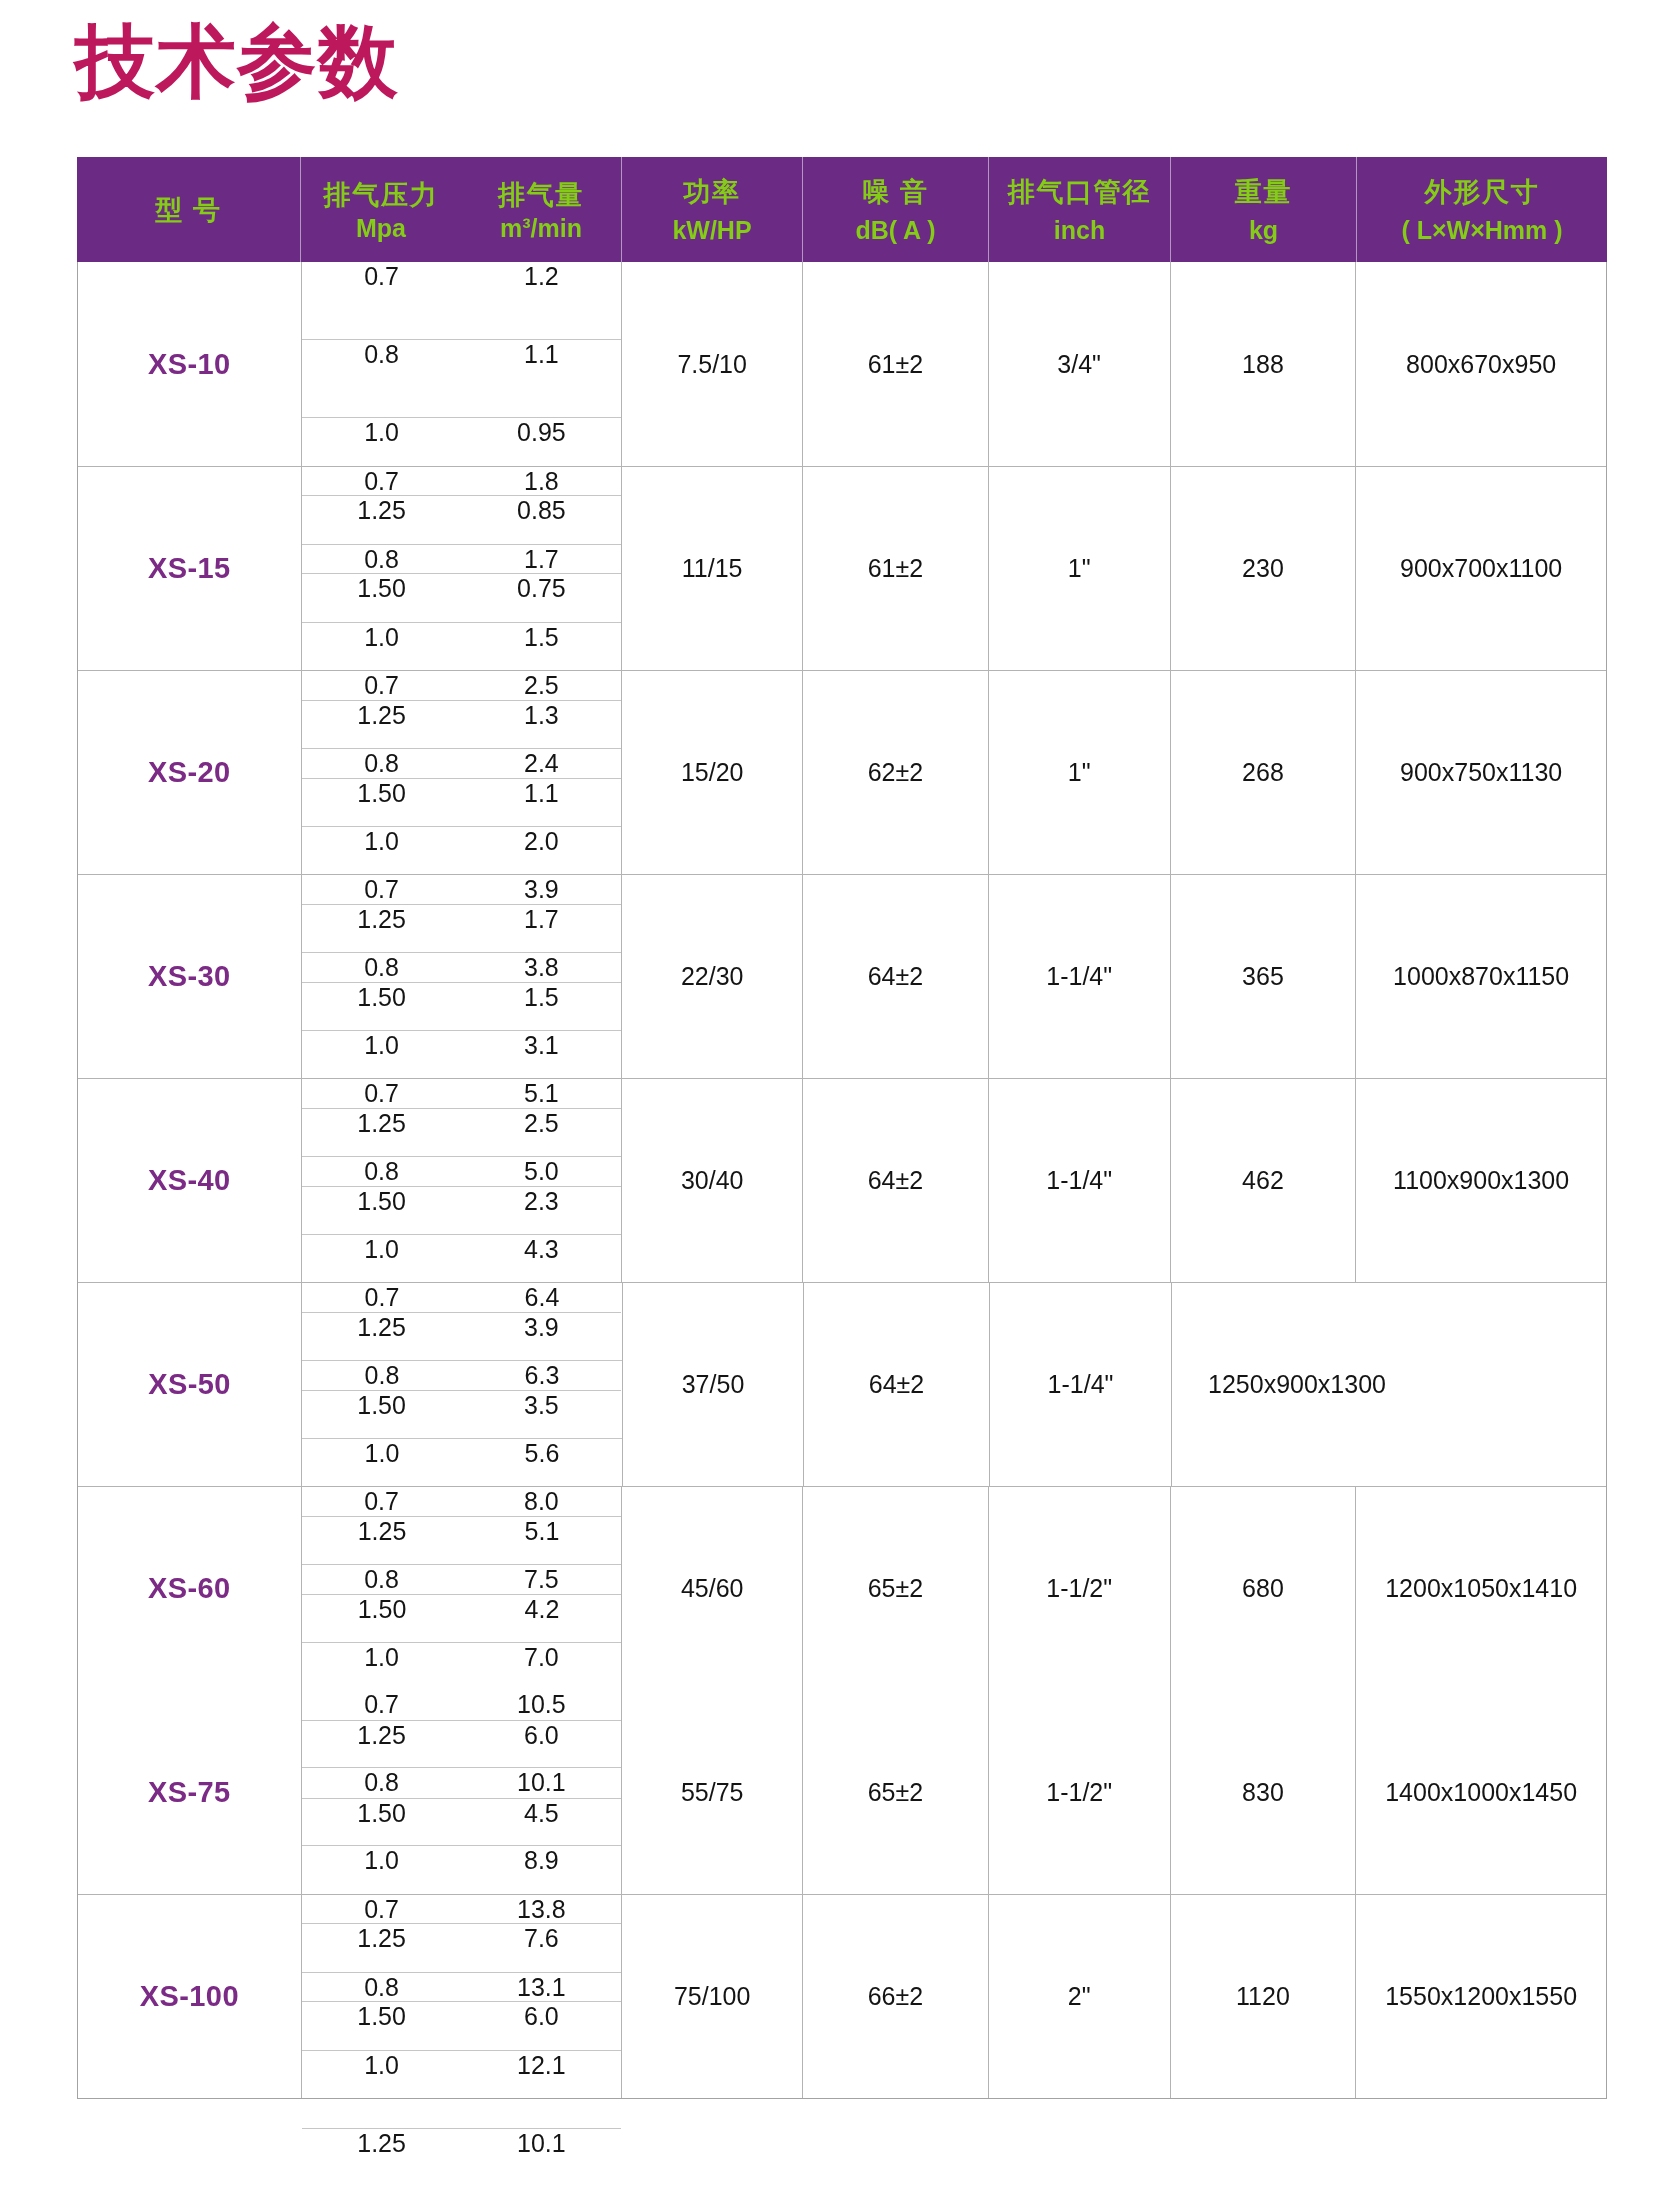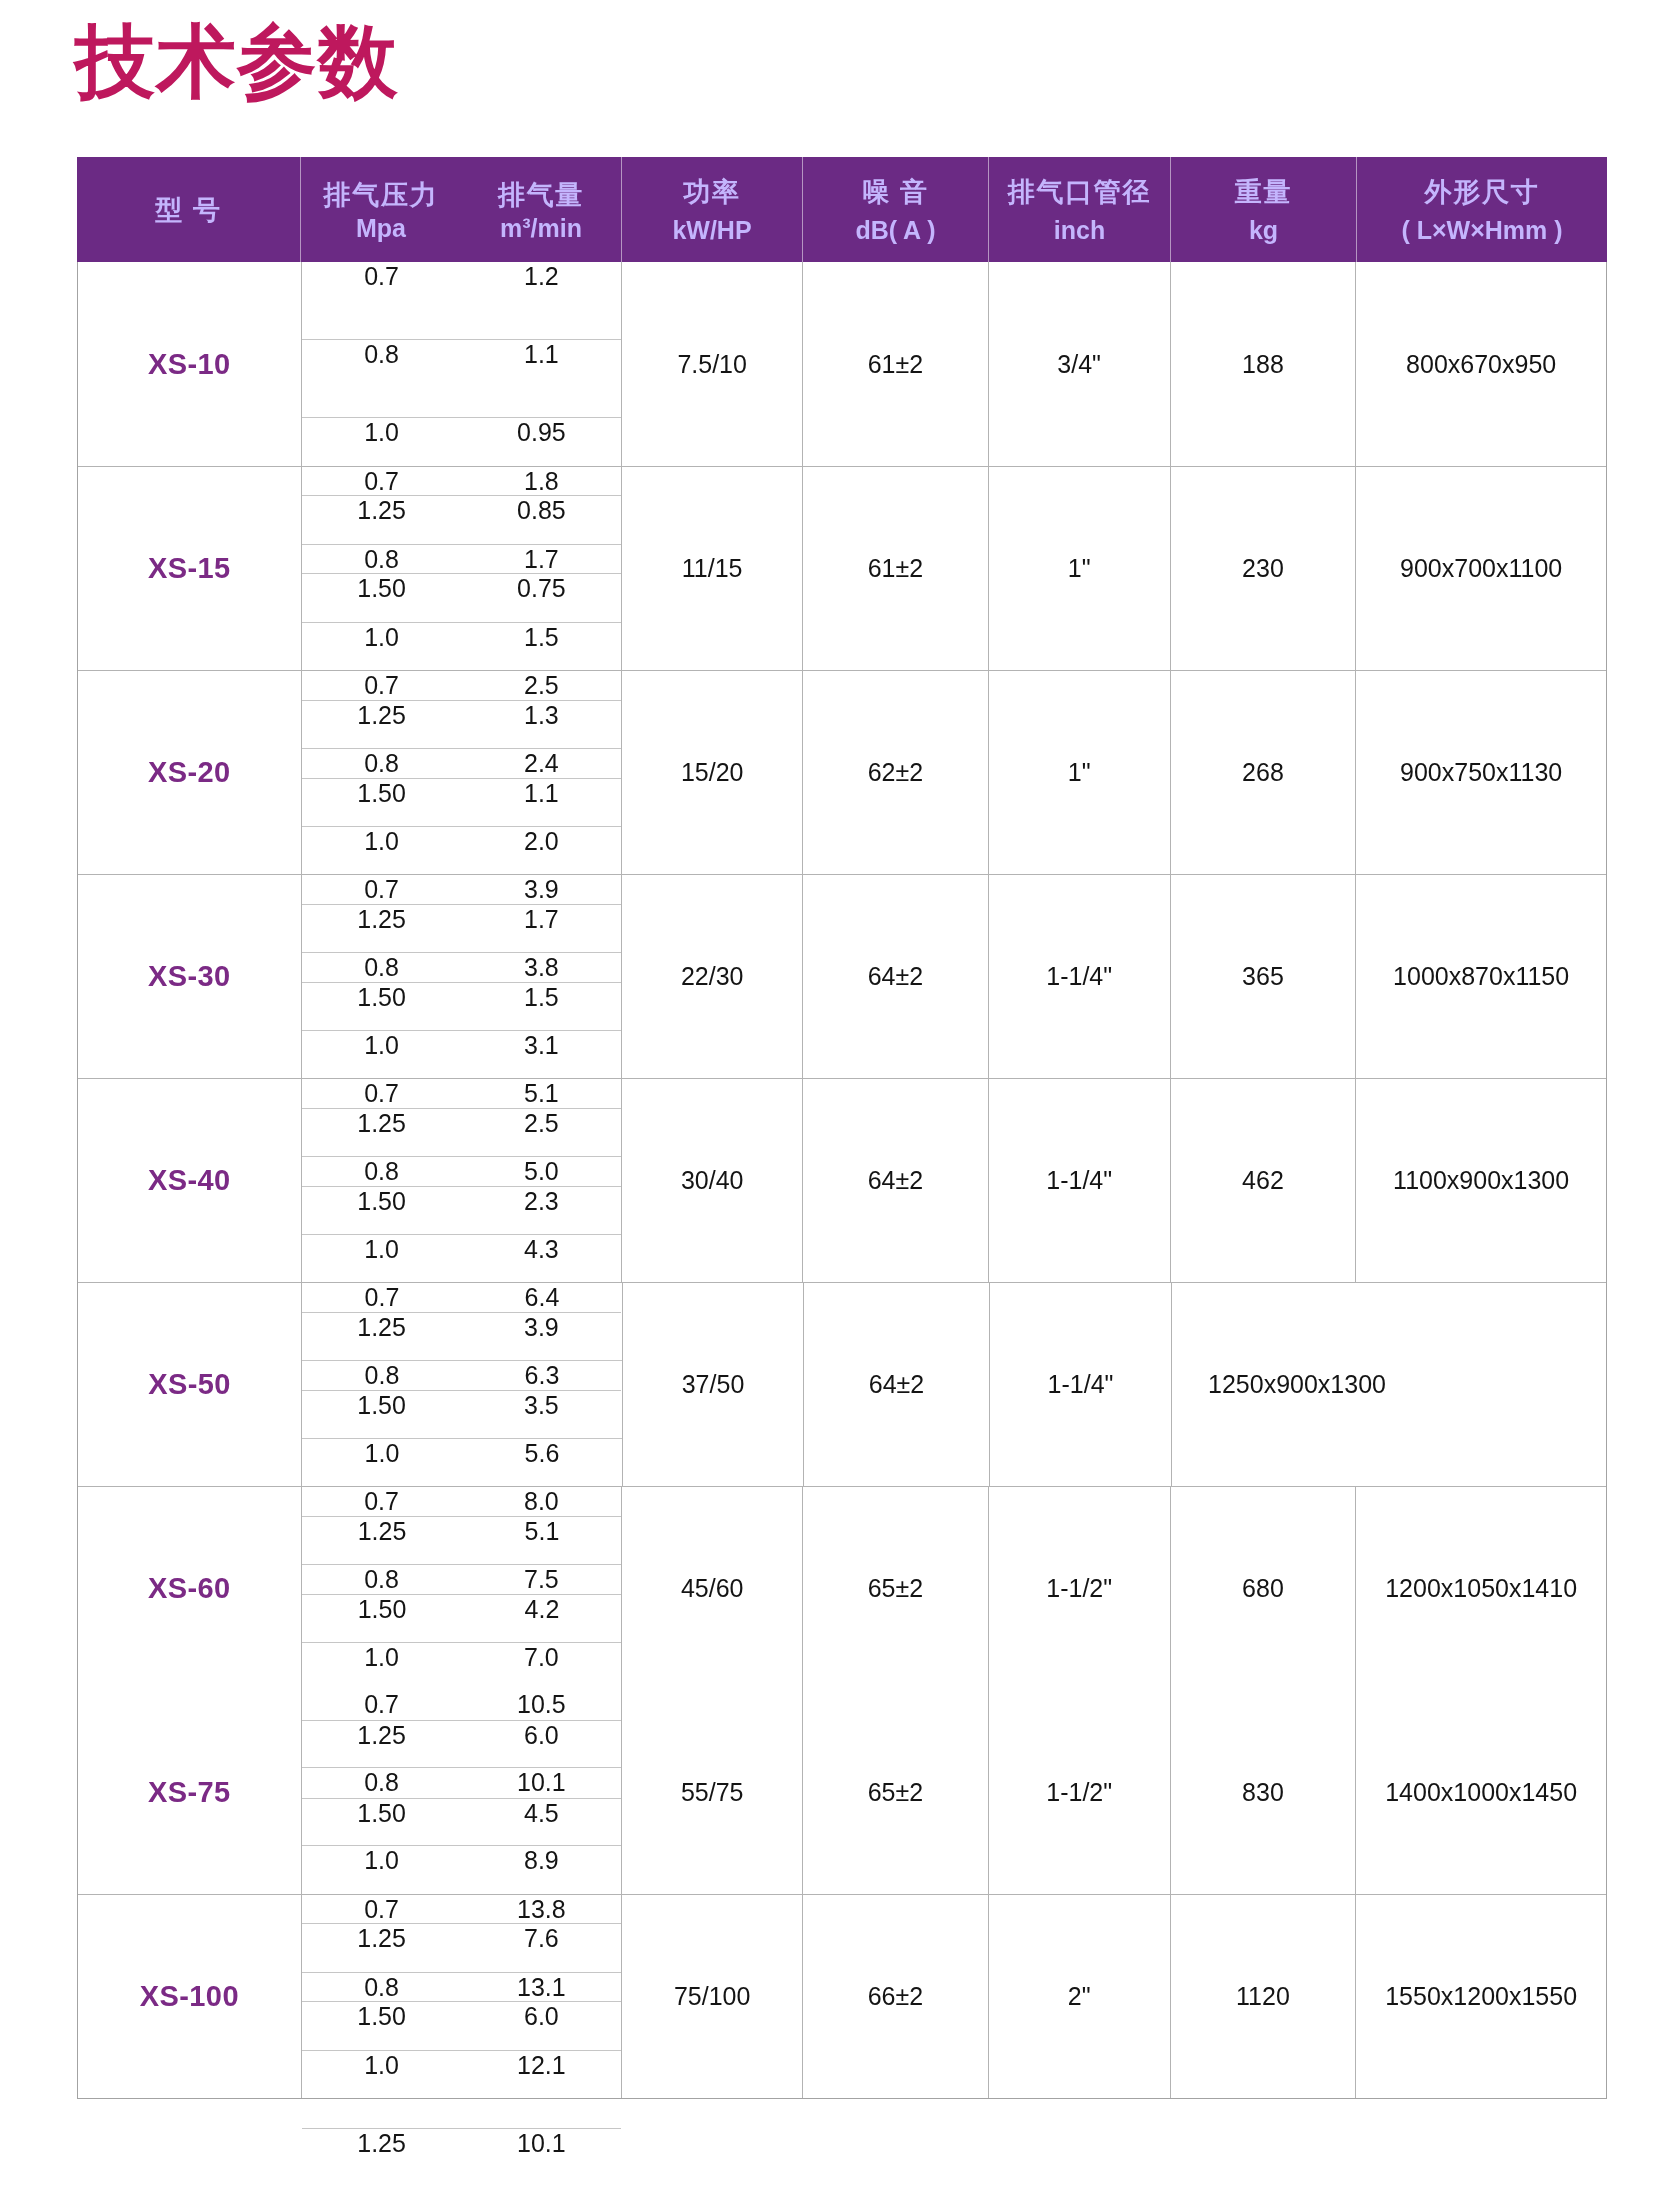--- a/index.html
+++ b/index.html
@@ -11,21 +11,21 @@
   .page-title{
     position:absolute;left:75px;top:15.7px;
     font-size:80px;font-weight:bold;color:#be185d;letter-spacing:0.9px;
     line-height:1.15;
   }
   .table-wrap{
     position:absolute;left:77px;top:157px;width:1530px;box-sizing:border-box;
   }
   
   .thead{
-    display:flex;background:#6b2a84;color:#c4b5fd;height:105px;
+    display:flex;background:#6b2a84;color:#84cc16;height:105px;
     font-weight:bold;box-sizing:border-box;
   }
   .th{
     display:flex;flex-direction:column;justify-content:center;align-items:center;
     box-sizing:border-box;border-right:1.7px solid rgba(255,255,255,0.5);
     row-gap:6.1px;text-align:center;
   }
   .th:last-child{border-right:none;}
   .th .zh{font-size:27px;letter-spacing:1.7px;}
   .th .unit{font-size:25px;letter-spacing:0;}

